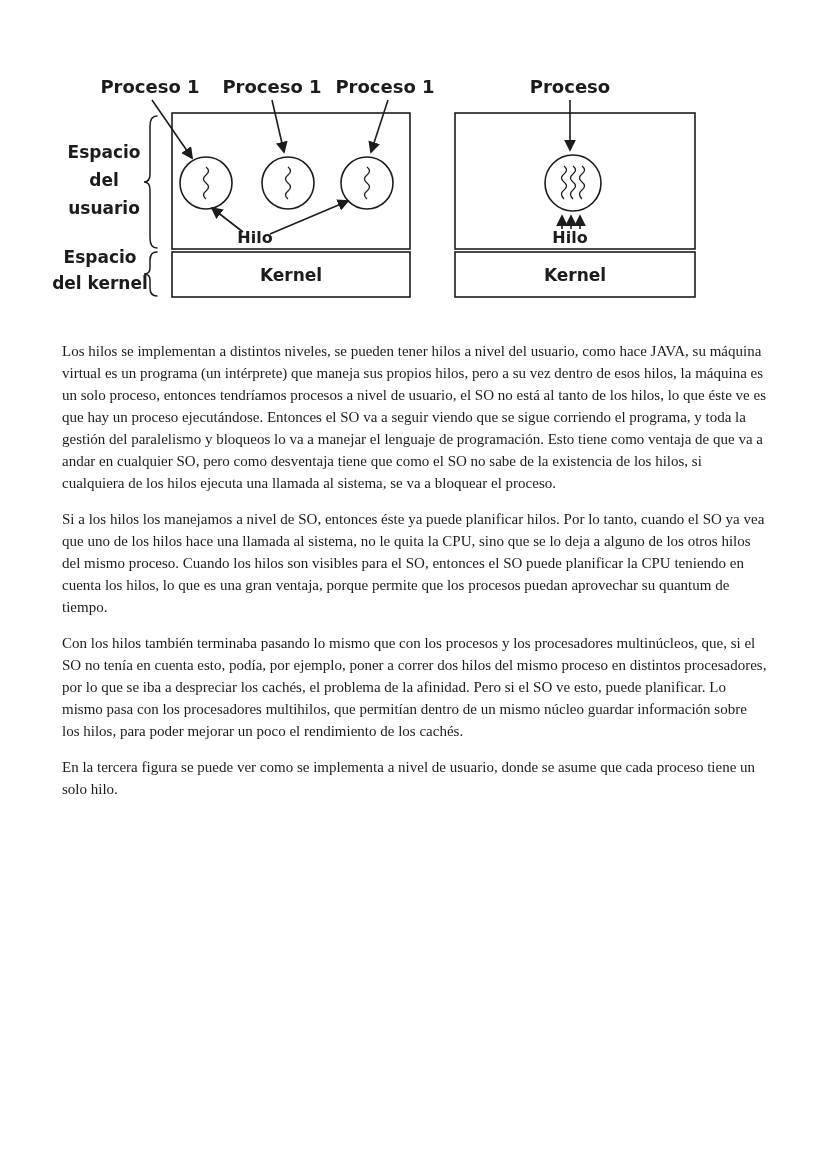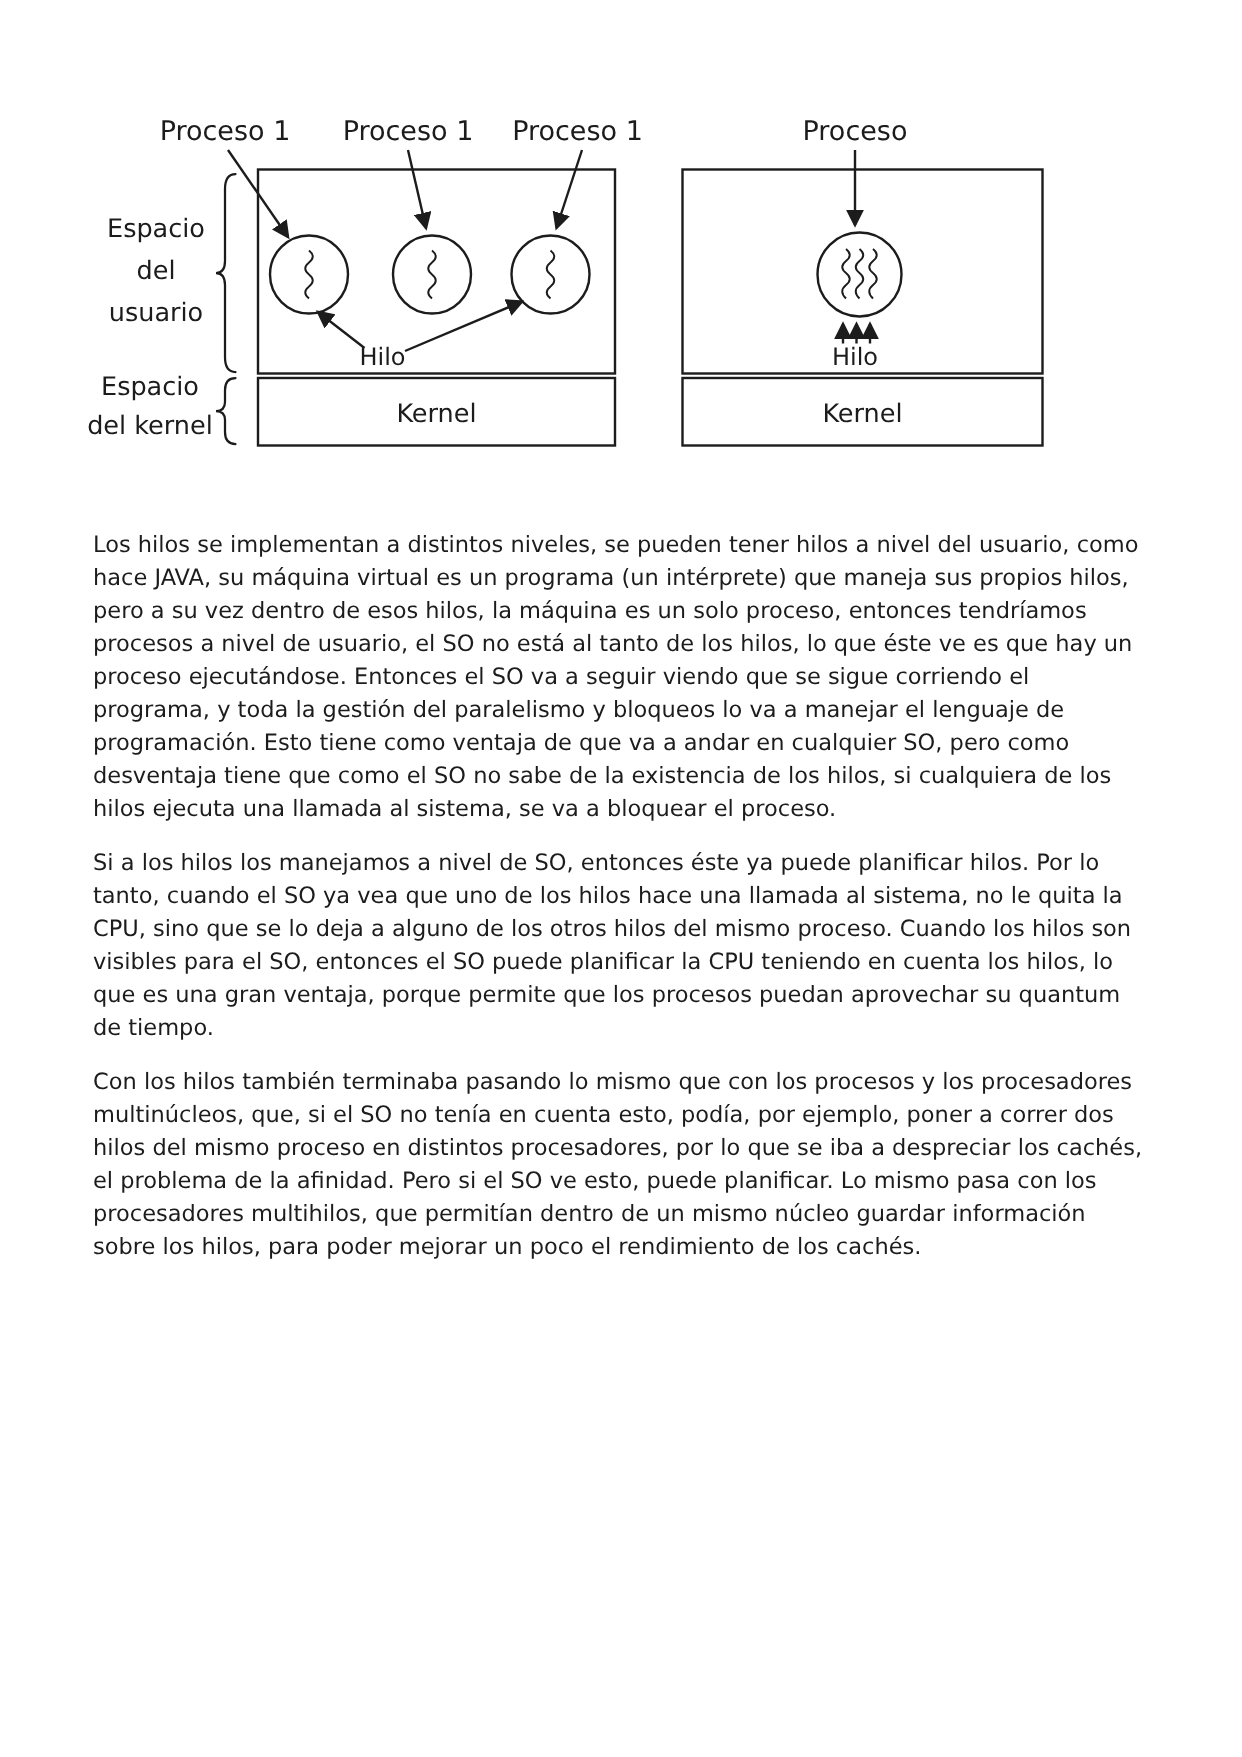--- a/index.html
+++ b/index.html
@@ -4,38 +4,38 @@
 <style>
   html,body{margin:0;padding:0;background:#ffffff;}
   .page{
     position:relative;
     width:828px;height:1171px;
     background:#ffffff;
     color:#1c1c1c;
     font-family:"DejaVu Sans", sans-serif;
     overflow:hidden;
   }
-  .figure-wrap{position:absolute;top:0;left:0;}
+  .figure-wrap{position:absolute;top:0;left:0;font-weight:bold;}
   svg text{
     font-family:"DejaVu Sans", sans-serif;
     fill:#1c1c1c;
   }
   .proc-label{font-size:18px;}
   .side-label{font-size:17px;}
   .hilo-label{font-size:16px;}
   .kernel-label{font-size:17px;}
   .body-text{
     position:absolute;
     left:62px;top:340px;
     width:706px;
     font-size:15px;
     line-height:22px;
     text-align:left;
   }
-  .body-text p{margin:12px 0 14px 0;}
+  .body-text p{margin:0 0 14px 0;font-family:Liberation Serif, serif;}
 </style>
 </head>
 <body>
 
 <div class="page">
 
   <div class="figure-wrap">
     <svg width="828" height="320" viewBox="0 0 828 320">
       <defs>
         <marker id="arrow" viewBox="0 0 10 10" refX="8.5" refY="5" markerWidth="7.5" markerHeight="7.5" orient="auto-start-reverse">
@@ -104,15 +104,16 @@
         <line x1="571" y1="229" x2="571" y2="216" marker-end="url(#arrow)"></line>
         <line x1="580" y1="229" x2="580" y2="216" marker-end="url(#arrow)"></line>
       </g>
     </svg>
   </div>
 
   <div class="body-text">
     <p>Los hilos se implementan a distintos niveles, se pueden tener hilos a nivel del usuario, como hace JAVA, su máquina virtual es un programa (un intérprete) que maneja sus propios hilos, pero a su vez dentro de esos hilos, la máquina es un solo proceso, entonces tendríamos procesos a nivel de usuario, el SO no está al tanto de los hilos, lo que éste ve es que hay un proceso ejecutándose. Entonces el SO va a seguir viendo que se sigue corriendo el programa, y toda la gestión del paralelismo y bloqueos lo va a manejar el lenguaje de programación. Esto tiene como ventaja de que va a andar en cualquier SO, pero como desventaja tiene que como el SO no sabe de la existencia de los hilos, si cualquiera de los hilos ejecuta una llamada al sistema, se va a bloquear el proceso.</p>
     <p>Si a los hilos los manejamos a nivel de SO, entonces éste ya puede planificar hilos. Por lo tanto, cuando el SO ya vea que uno de los hilos hace una llamada al sistema, no le quita la CPU, sino que se lo deja a alguno de los otros hilos del mismo proceso. Cuando los hilos son visibles para el SO, entonces el SO puede planificar la CPU teniendo en cuenta los hilos, lo que es una gran ventaja, porque permite que los procesos puedan aprovechar su quantum de tiempo.</p>
     <p>Con los hilos también terminaba pasando lo mismo que con los procesos y los procesadores multinúcleos, que, si el SO no tenía en cuenta esto, podía, por ejemplo, poner a correr dos hilos del mismo proceso en distintos procesadores, por lo que se iba a despreciar los cachés, el problema de la afinidad. Pero si el SO ve esto, puede planificar. Lo mismo pasa con los procesadores multihilos, que permitían dentro de un mismo núcleo guardar información sobre los hilos, para poder mejorar un poco el rendimiento de los cachés.</p>
+    <p>En la tercera figura se puede ver como se implementa a nivel de usuario, donde se asume que cada proceso tiene un solo hilo.</p>
   </div>
 
 </div>
 
 </body></html>

